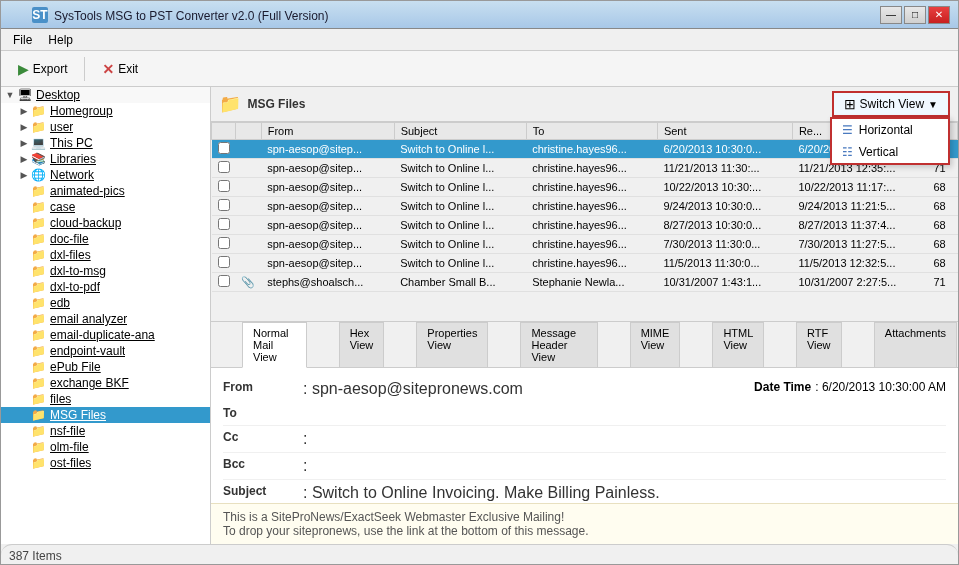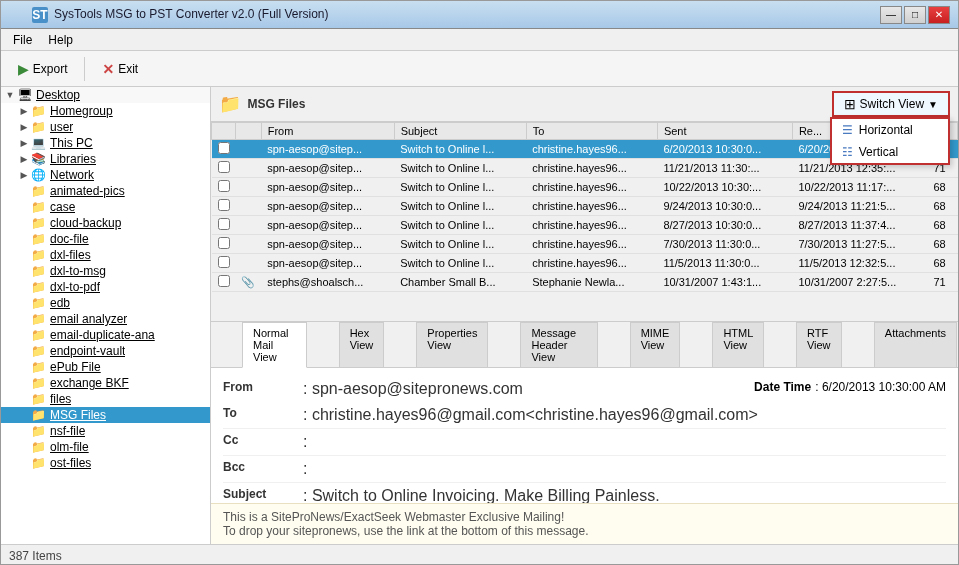--- a/index.html
+++ b/index.html
@@ -1,40 +1,40 @@
 <!DOCTYPE html>
 <html><head>
   <meta charset="utf-8">
   <style>
     * { box-sizing: border-box; margin: 0; padding: 0; font-family: 'Segoe UI', Tahoma, sans-serif; font-size: 12px; }
     body { width: 959px; height: 565px; overflow: hidden; background: #f0f0f0; border: 1px solid #999; }
 
     
     .title-bar { background: linear-gradient(to bottom, #c8dff0, #a8c8e8); height: 28px; display: flex; align-items: center; justify-content: space-between; padding: 0 8px; border-bottom: 1px solid #888; }
-    .title-bar-left { display: flex; align-items: flex-start; gap: 6px; padding-left: 23px; }
+    .title-bar-left { display: flex; align-items: flex-end; gap: 6px; padding-left: 23px; }
     .title-bar-icon { width: 16px; height: 16px; background: #4a90c8; border-radius: 2px; display: flex; align-items: center; justify-content: center; color: white; font-size: 9px; font-weight: bold; }
     .title-text { font-size: 12px; color: #1a1a2e; font-weight: normal; }
     .title-controls { display: flex; gap: 2px; }
     .title-btn { width: 22px; height: 18px; border: 1px solid #888; background: linear-gradient(to bottom, #e8e8e8, #d0d0d0); cursor: pointer; display: flex; align-items: center; justify-content: center; font-size: 10px; }
     .title-btn.close { background: linear-gradient(to bottom, #e84040, #c82020); color: white; }
 
     
     .menu-bar { background: #f0f0f0; height: 22px; display: flex; align-items: center; padding: 0 4px; border-bottom: 1px solid #ccc; }
     .menu-item { padding: 2px 8px; cursor: pointer; font-size: 12px; }
 
     
     .toolbar { background: #f5f5f5; height: 36px; display: flex; align-items: center; padding: 0 8px; border-bottom: 1px solid #ccc; gap: 4px; }
     .toolbar-btn { display: flex; align-items: center; gap: 4px; padding: 3px 8px; cursor: pointer; border: 1px solid transparent; background: transparent; font-size: 12px; }
     .toolbar-sep { width: 1px; height: 24px; background: #ccc; margin: 0 4px; }
 
     
     .main-content { display: flex; height: calc(565px - 28px - 22px - 36px - 22px); }
 
     
-    .status-bar { height: 22px; background: #f0f0f0; border-top: 1px solid #ccc; display: flex; align-items: center; padding: 0 8px; font-size: 11px; color: #444; }
+    .status-bar { height: 22px; background: #f0f0f0; border-top: 1px solid #ccc; display: flex; align-items: center; padding: 0 8px; font-size: 11px; color: #444; border-radius: 11px; }
 
     
     .tree-panel { width: 210px; min-width: 210px; background: white; border-right: 1px solid #ccc; overflow-y: auto; overflow-x: hidden; }
     .tree-item { display: flex; align-items: center; padding: 1px 2px; cursor: pointer; white-space: nowrap; overflow: hidden; }
     .tree-item.highlighted { background: #3399cc; color: white; }
     .tree-arrow { width: 14px; display: inline-flex; align-items: center; justify-content: center; font-size: 9px; color: #555; flex-shrink: 0; }
     .tree-icon { width: 16px; height: 14px; margin-right: 3px; flex-shrink: 0; display: inline-flex; align-items: center; justify-content: center; font-size: 12px; }
     .folder-icon { color: #e8c040; }
     .tree-label { font-size: 12px; overflow: hidden; text-overflow: ellipsis; text-decoration: underline; }
 
@@ -412,21 +412,20 @@
         <span class="mail-field-label">From</span>
         <span class="mail-field-value">: spn-aesop@sitepronews.com</span>
         <span class="mail-field-date">
           <span class="mail-field-date-label">Date Time</span>
           <span>: 6/20/2013 10:30:00 AM</span>
         </span>
       </div>
 
       <div class="mail-field">
         <span class="mail-field-label">To</span>
-        <span class="mail-field-value">: christine.hayes96@gmail.com&lt;christine.hayes96@gmail.com&gt;</span>
       </div>
 
       <div class="mail-field">
         <span class="mail-field-label">Cc</span>
         <span class="mail-field-value">:</span>
       </div>
 
       <div class="mail-field">
         <span class="mail-field-label">Bcc</span>
         <span class="mail-field-value">:</span>

